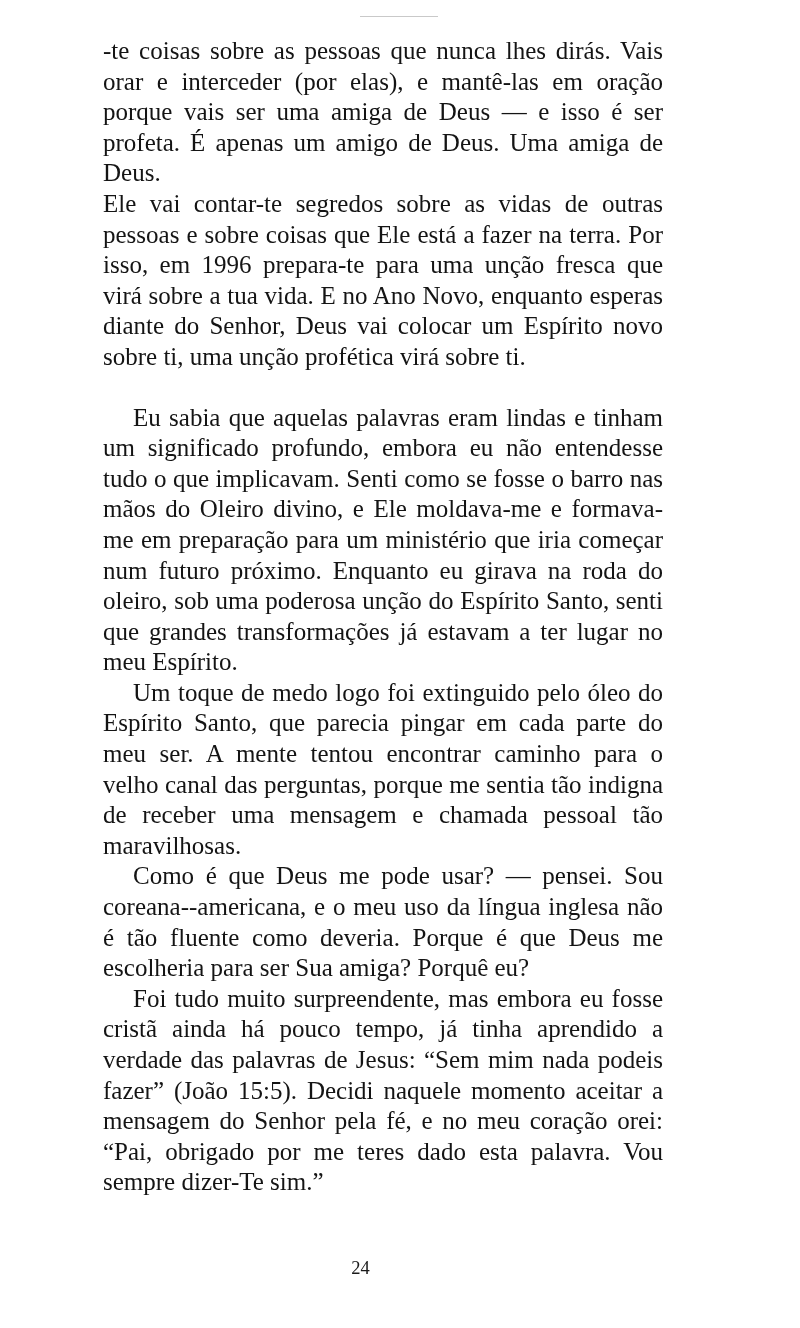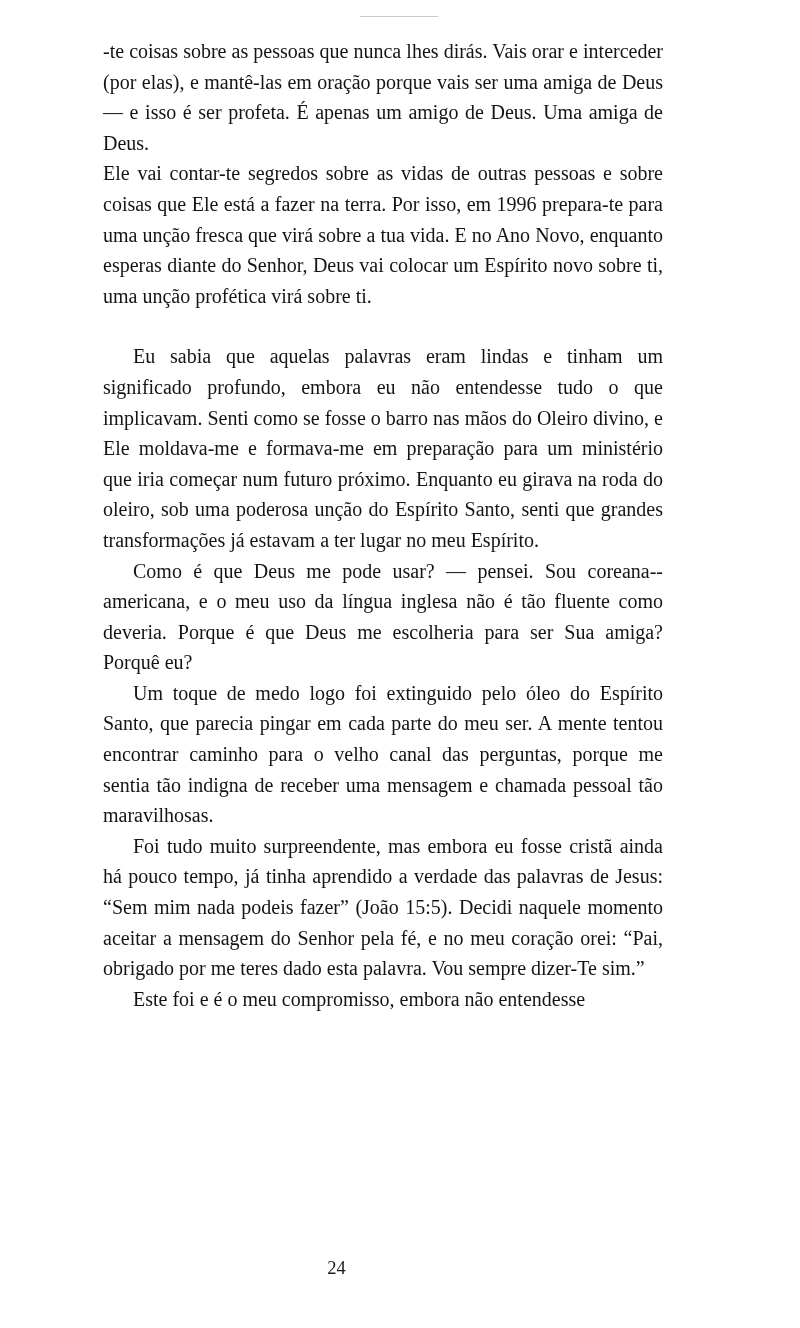--- a/index.html
+++ b/index.html
@@ -36,21 +36,21 @@
 
   .text-column {
     position: absolute;
     left: 103px;
     top: 36px;
     width: 560px;
   }
 
   p.para {
     margin: 0;
-    font-size: 20px;
+    font-size: 25px;
     line-height: 30.6px;
     text-align: justify;
     text-justify: inter-word;
     color: #141414;
     hyphens: none;
   }
 
   p.first {
     text-indent: 0;
   }
@@ -66,35 +66,35 @@
 
   .page-number {
     position: absolute;
     left: 0;
     top: 1258px;
     width: 673px;
     text-align: center;
     font-size: 18.5px;
     color: #1a1a1a;
     font-family: "Liberation Serif", "DejaVu Serif", serif;
+    padding-left: 24px;
   }
 </style>
 </head>
 <body>
 
 <div class="page">
 
   <div class="top-rule"></div>
 
   <div class="text-column">
     <p class="para first">-te coisas sobre as pessoas que nunca lhes dirás. Vais orar e interceder (por elas), e mantê-las em oração porque vais ser uma amiga de Deus — e isso é ser profeta. É apenas um amigo de Deus. Uma amiga de Deus.</p>
     <p class="para first">Ele vai contar-te segredos sobre as vidas de outras pessoas e sobre coisas que Ele está a fazer na terra. Por isso, em 1996 prepara-te para uma unção fresca que virá sobre a tua vida. E no Ano Novo, enquanto esperas diante do Senhor, Deus vai colocar um Espírito novo sobre ti, uma unção profética virá sobre ti.</p>
     <div class="block-gap"></div>
     <p class="para indent">Eu sabia que aquelas palavras eram lindas e tinham um significado profundo, embora eu não entendesse tudo o que implicavam. Senti como se fosse o barro nas mãos do Oleiro divino, e Ele moldava-me e formava-me em preparação para um ministério que iria começar num futuro próximo. Enquanto eu girava na roda do oleiro, sob uma poderosa unção do Espírito Santo, senti que grandes transformações já estavam a ter lugar no meu Espírito.</p>
+    <p class="para indent">Um toque de medo logo foi extinguido pelo óleo do Espírito Santo, que parecia pingar em cada parte do meu ser. A mente tentou encontrar caminho para o velho canal das perguntas, porque me sentia tão indigna de receber uma mensagem e chamada pessoal tão maravilhosas.</p>
     <p class="para indent">Como é que Deus me pode usar? — pensei. Sou coreana--americana, e o meu uso da língua inglesa não é tão fluente como deveria. Porque é que Deus me escolheria para ser Sua amiga? Porquê eu?</p>
-    <p class="para indent">Um toque de medo logo foi extinguido pelo óleo do Espírito Santo, que parecia pingar em cada parte do meu ser. A mente tentou encontrar caminho para o velho canal das perguntas, porque me sentia tão indigna de receber uma mensagem e chamada pessoal tão maravilhosas.</p>
     <p class="para indent">Foi tudo muito surpreendente, mas embora eu fosse cristã ainda há pouco tempo, já tinha aprendido a verdade das palavras de Jesus: “Sem mim nada podeis fazer” (João 15:5). Decidi naquele momento aceitar a mensagem do Senhor pela fé, e no meu coração orei: “Pai, obrigado por me teres dado esta palavra. Vou sempre dizer-Te sim.”</p>
-    <p class="para indent">Este foi e é o meu compromisso, embora não entendesse</p>
   </div>
 
   <div class="page-number">24</div>
 
 </div>
 
 </body></html>

